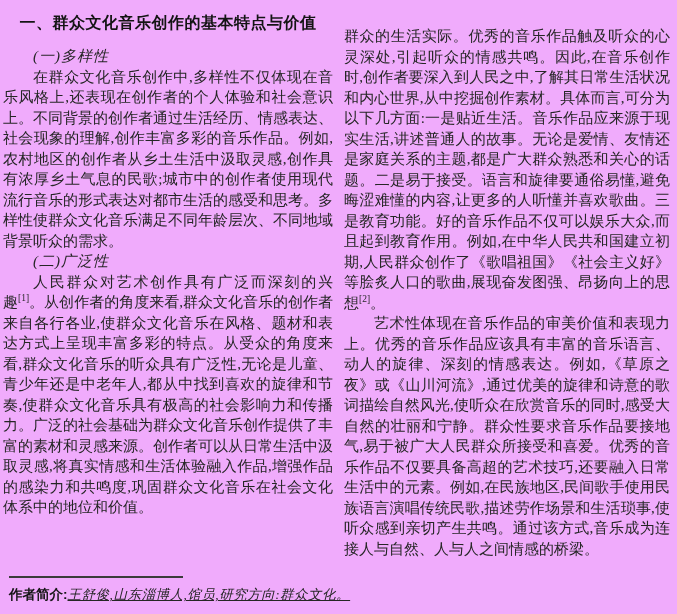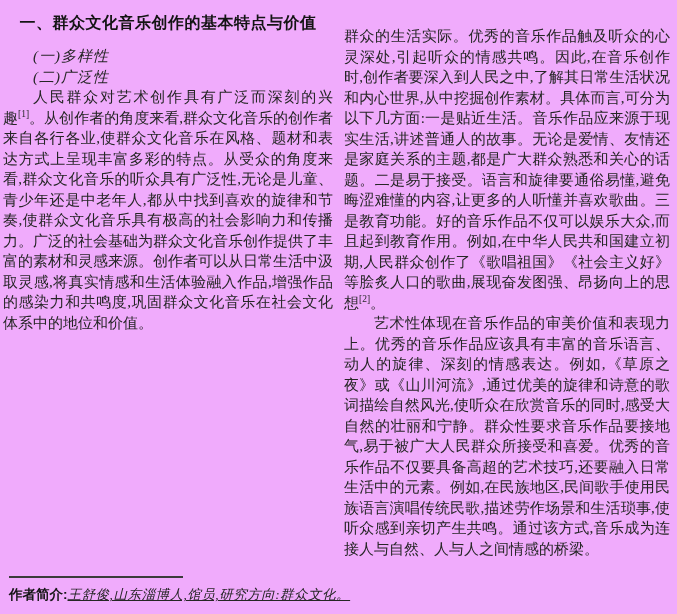--- a/index.html
+++ b/index.html
@@ -82,20 +82,21 @@
 </style>
 </head>
 <body>
 
 <div class="page">
 
   <div class="col col-left">
     <h1 class="title">一、群众文化音乐创作的基本特点与价值</h1>
 
     <div class="heading">(一)多样性</div>
+    <p class="body-para">在群众文化音乐创作中,多样性不仅体现在音乐风格上,还表现在创作者的个人体验和社会意识上。不同背景的创作者通过生活经历、情感表达、社会现象的理解,创作丰富多彩的音乐作品。例如,农村地区的创作者从乡土生活中汲取灵感,创作具有浓厚乡土气息的民歌;城市中的创作者使用现代流行音乐的形式表达对都市生活的感受和思考。多样性使群众文化音乐满足不同年龄层次、不同地域背景听众的需求。</p>
 
     <div class="heading">(二)广泛性</div>
     <p class="body-para"><span>人民群众对艺术创作具有广泛而深刻的兴</span><span class="nowrap"><span>趣</span><sup class="ref">[1]</sup><span>。</span></span><span>从创作者的角度来看,群众文化音乐的创作者来自各行各业,使群众文化音乐在风格、题材和表达方式上呈现丰富多彩的特点。从受众的角度来看,群众文化音乐的听众具有广泛性,无论是儿童、青少年还是中老年人,都从中找到喜欢的旋律和节奏,使群众文化音乐具有极高的社会影响力和传播力。广泛的社会基础为群众文化音乐创作提供了丰富的素材和灵感来源。创作者可以从日常生活中汲取灵感,将真实情感和生活体验融入作品,增强作品的感染力和共鸣度,巩固群众文化音乐在社会文化体系中的地位和价值。</span></p>
 
   </div>
 
   <div class="col col-right">
     <p class="body-para cont"><span>群众的生活实际。优秀的音乐作品触及听众的心灵深处,引起听众的情感共鸣。因此,在音乐创作时,创作者要深入到人民之中,了解其日常生活状况和内心世界,从中挖掘创作素材。具体而言,可分为以下几方面:一是贴近生活。音乐作品应来源于现实生活,讲述普通人的故事。无论是爱情、友情还是家庭关系的主题,都是广大群众熟悉和关心的话题。二是易于接受。语言和旋律要通俗易懂,避免晦涩难懂的内容,让更多的人听懂并喜欢歌曲。三是教育功能。好的音乐作品不仅可以娱乐大众,而且起到教育作用。例如,在中华人民共和国建立初期,人民群众创作了《歌唱祖国》《社会主义好》等脍炙人口的歌曲,展现奋发图强、昂扬向上的思想</span><sup class="ref">[2]</sup><span>。</span></p>
 
     <p class="body-para">艺术性体现在音乐作品的审美价值和表现力上。优秀的音乐作品应该具有丰富的音乐语言、动人的旋律、深刻的情感表达。例如,《草原之夜》或《山川河流》,通过优美的旋律和诗意的歌词描绘自然风光,使听众在欣赏音乐的同时,感受大自然的壮丽和宁静。群众性要求音乐作品要接地气,易于被广大人民群众所接受和喜爱。优秀的音乐作品不仅要具备高超的艺术技巧,还要融入日常生活中的元素。例如,在民族地区,民间歌手使用民族语言演唱传统民歌,描述劳作场景和生活琐事,使听众感到亲切产生共鸣。通过该方式,音乐成为连接人与自然、人与人之间情感的桥梁。</p>

